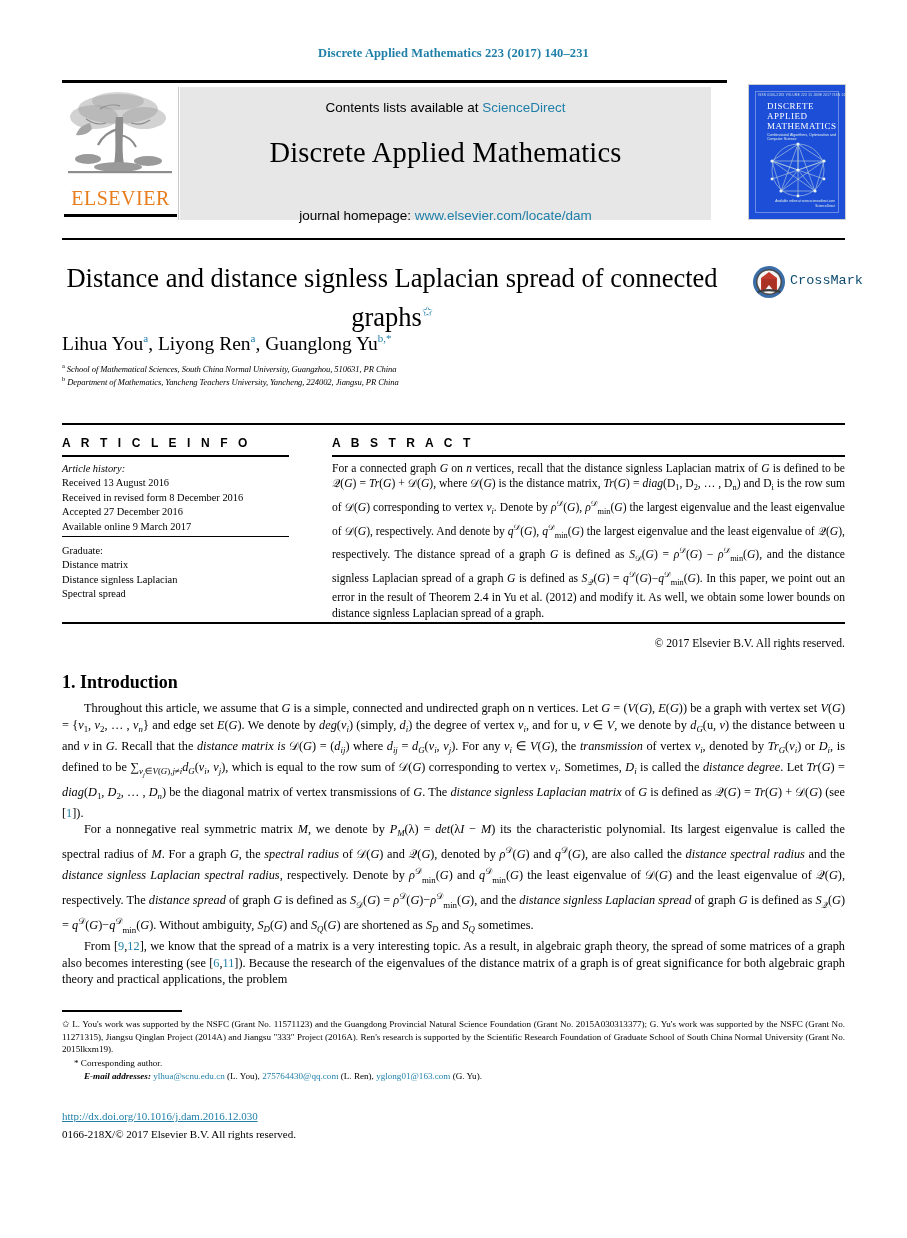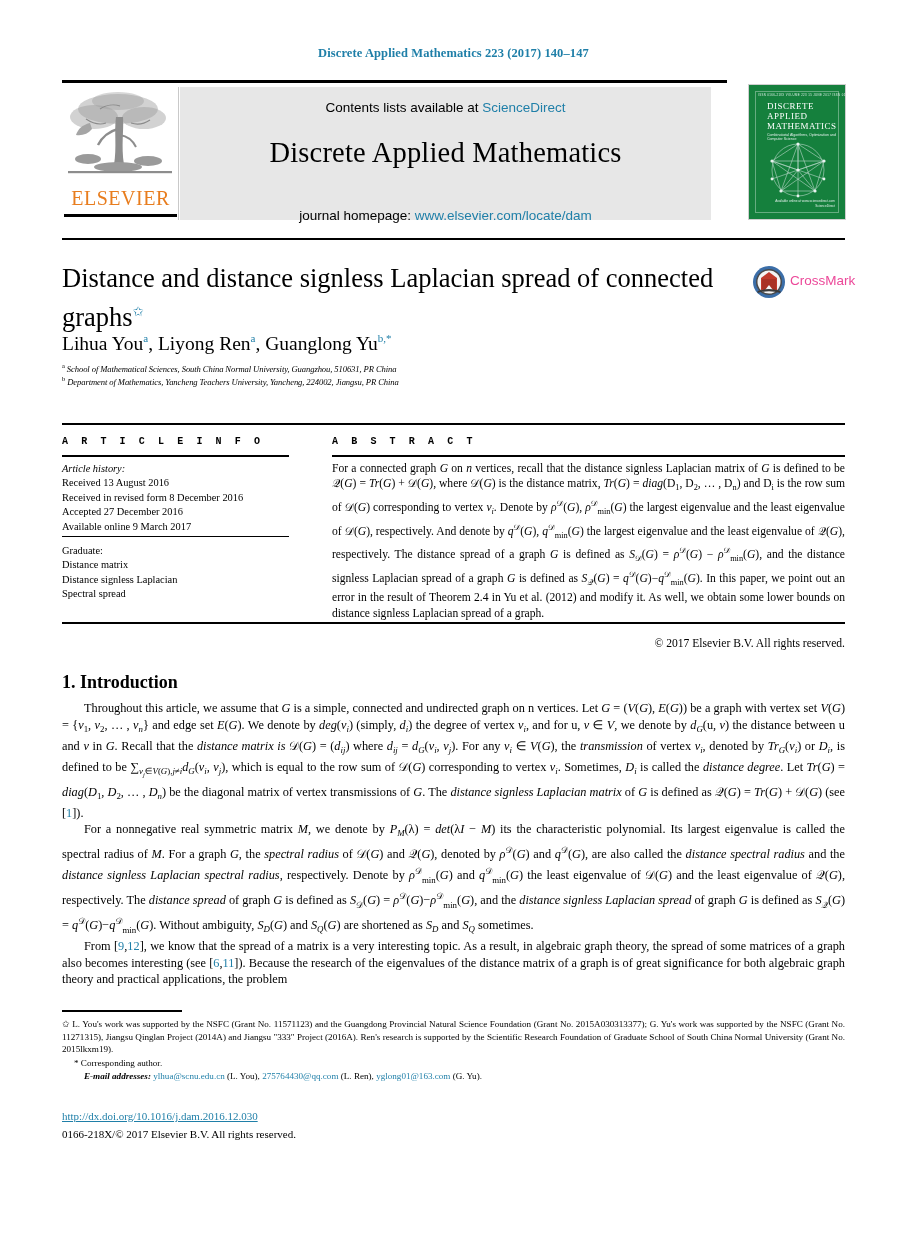--- a/index.html
+++ b/index.html
@@ -68,21 +68,21 @@
     font-family: "Liberation Serif", serif;
     letter-spacing: 0.2px;
   }
   .gp-line3 { margin-top: 39px; font-size: 13.5px; font-family: "Liberation Sans", sans-serif; }
   a.lnk, .lnk { color: #1f7fa8; text-decoration: none; }
 
   
   .cover {
     position: absolute; top: 84px; left: 748px;
     width: 98px; height: 136px;
-    background: #15803d;
+    background: #1d4ed8;
     border: 1px solid #cfcfcf;
     overflow: hidden;
   }
   .cover-inner { position: absolute; inset: 6px; border: 1px solid rgba(255,255,255,0.35); }
   .cover-toprow {
     position: absolute; top: 8px; left: 9px; width: 80px;
     font-size: 2.8px; color: #dfeee8; font-family: "Liberation Sans", sans-serif;
     letter-spacing: .4px; white-space: nowrap;
   }
   .cover-title {
@@ -104,20 +104,21 @@
   .title-rule {
     position: absolute; top: 238px; left: 62px; width: 783px; height: 2px; background: #000;
   }
   .title {
     position: absolute; top: 262px; left: 62px; width: 660px;
     font-family: "Liberation Serif", serif;
     font-size: 26.5px;
     line-height: 33px;
     font-weight: normal;
     margin: 0;
+    text-align: center;
   }
   .fn-star { color: #1f7fa8; font-size: 13px; vertical-align: super; }
   .authors {
     position: absolute; top: 332px; left: 62px; width: 680px;
     font-size: 19.5px;
     font-family: "Liberation Serif", serif;
   }
   .aff-sup { color: #1f7fa8; font-size: 11px; vertical-align: super; }
   .affil {
     position: absolute; left: 62px; width: 680px;
@@ -127,31 +128,31 @@
     letter-spacing: -0.1px;
   }
   .affil.a { top: 362px; }
   .affil.b { top: 375px; }
   .affil .sup { font-style: normal; vertical-align: super; font-size: 6.5px; }
 
   
   .crossmark { position: absolute; top: 265px; left: 752px; width: 96px; height: 34px; }
   .crossmark-text {
     position: absolute; left: 38px; top: 8px;
-    font-family: Liberation Sans, sans-serif; font-size: 13.5px; color: #ec4899;
+    font-family: Liberation Mono, monospace; font-size: 13.5px; color: #0c4a6e;
   }
 
   
   .sec-rule-top {
     position: absolute; top: 423px; left: 62px; width: 783px; height: 2px; background: #000;
   }
   .hdr-label {
     position: absolute; top: 436px;
-    font-family: Liberation Mono, monospace;
-    font-size: 10px; font-weight: bold; letter-spacing: 3.6px;
+    font-family: Liberation Sans, sans-serif;
+    font-size: 12px; font-weight: bold; letter-spacing: 3.6px;
   }
   .hdr-info { left: 62px; }
   .hdr-abs  { left: 332px; }
   .col-rule {
     position: absolute; top: 455px; height: 1.6px; background: #000;
   }
   .col-rule.left  { left: 62px;  width: 227px; }
   .col-rule.right { left: 332px; width: 513px; }
 
   .info-col {
@@ -222,21 +223,21 @@
     text-align: center;
   }
   sub { font-size: 72%; }
   sup { font-size: 72%; }
 </style>
 </head>
 <body>
 
 <div class="page">
 
-  <div class="runhead">Discrete Applied Mathematics 223 (2017) 140–147</div>
+  <div class="runhead">Discrete Applied Mathematics 223 (2017) 140–231</div>
 
   <div class="masthead">
     <div class="masthead-rule-top"></div>
 
     <div class="elsevier-box">
       <svg class="elsevier-tree" viewBox="0 0 108 96">
         <g fill="#9b9b9b">
           <ellipse cx="52" cy="20" rx="40" ry="15" opacity=".45"></ellipse>
           <ellipse cx="28" cy="28" rx="24" ry="12" opacity=".45"></ellipse>
           <ellipse cx="78" cy="29" rx="22" ry="11" opacity=".45"></ellipse>

